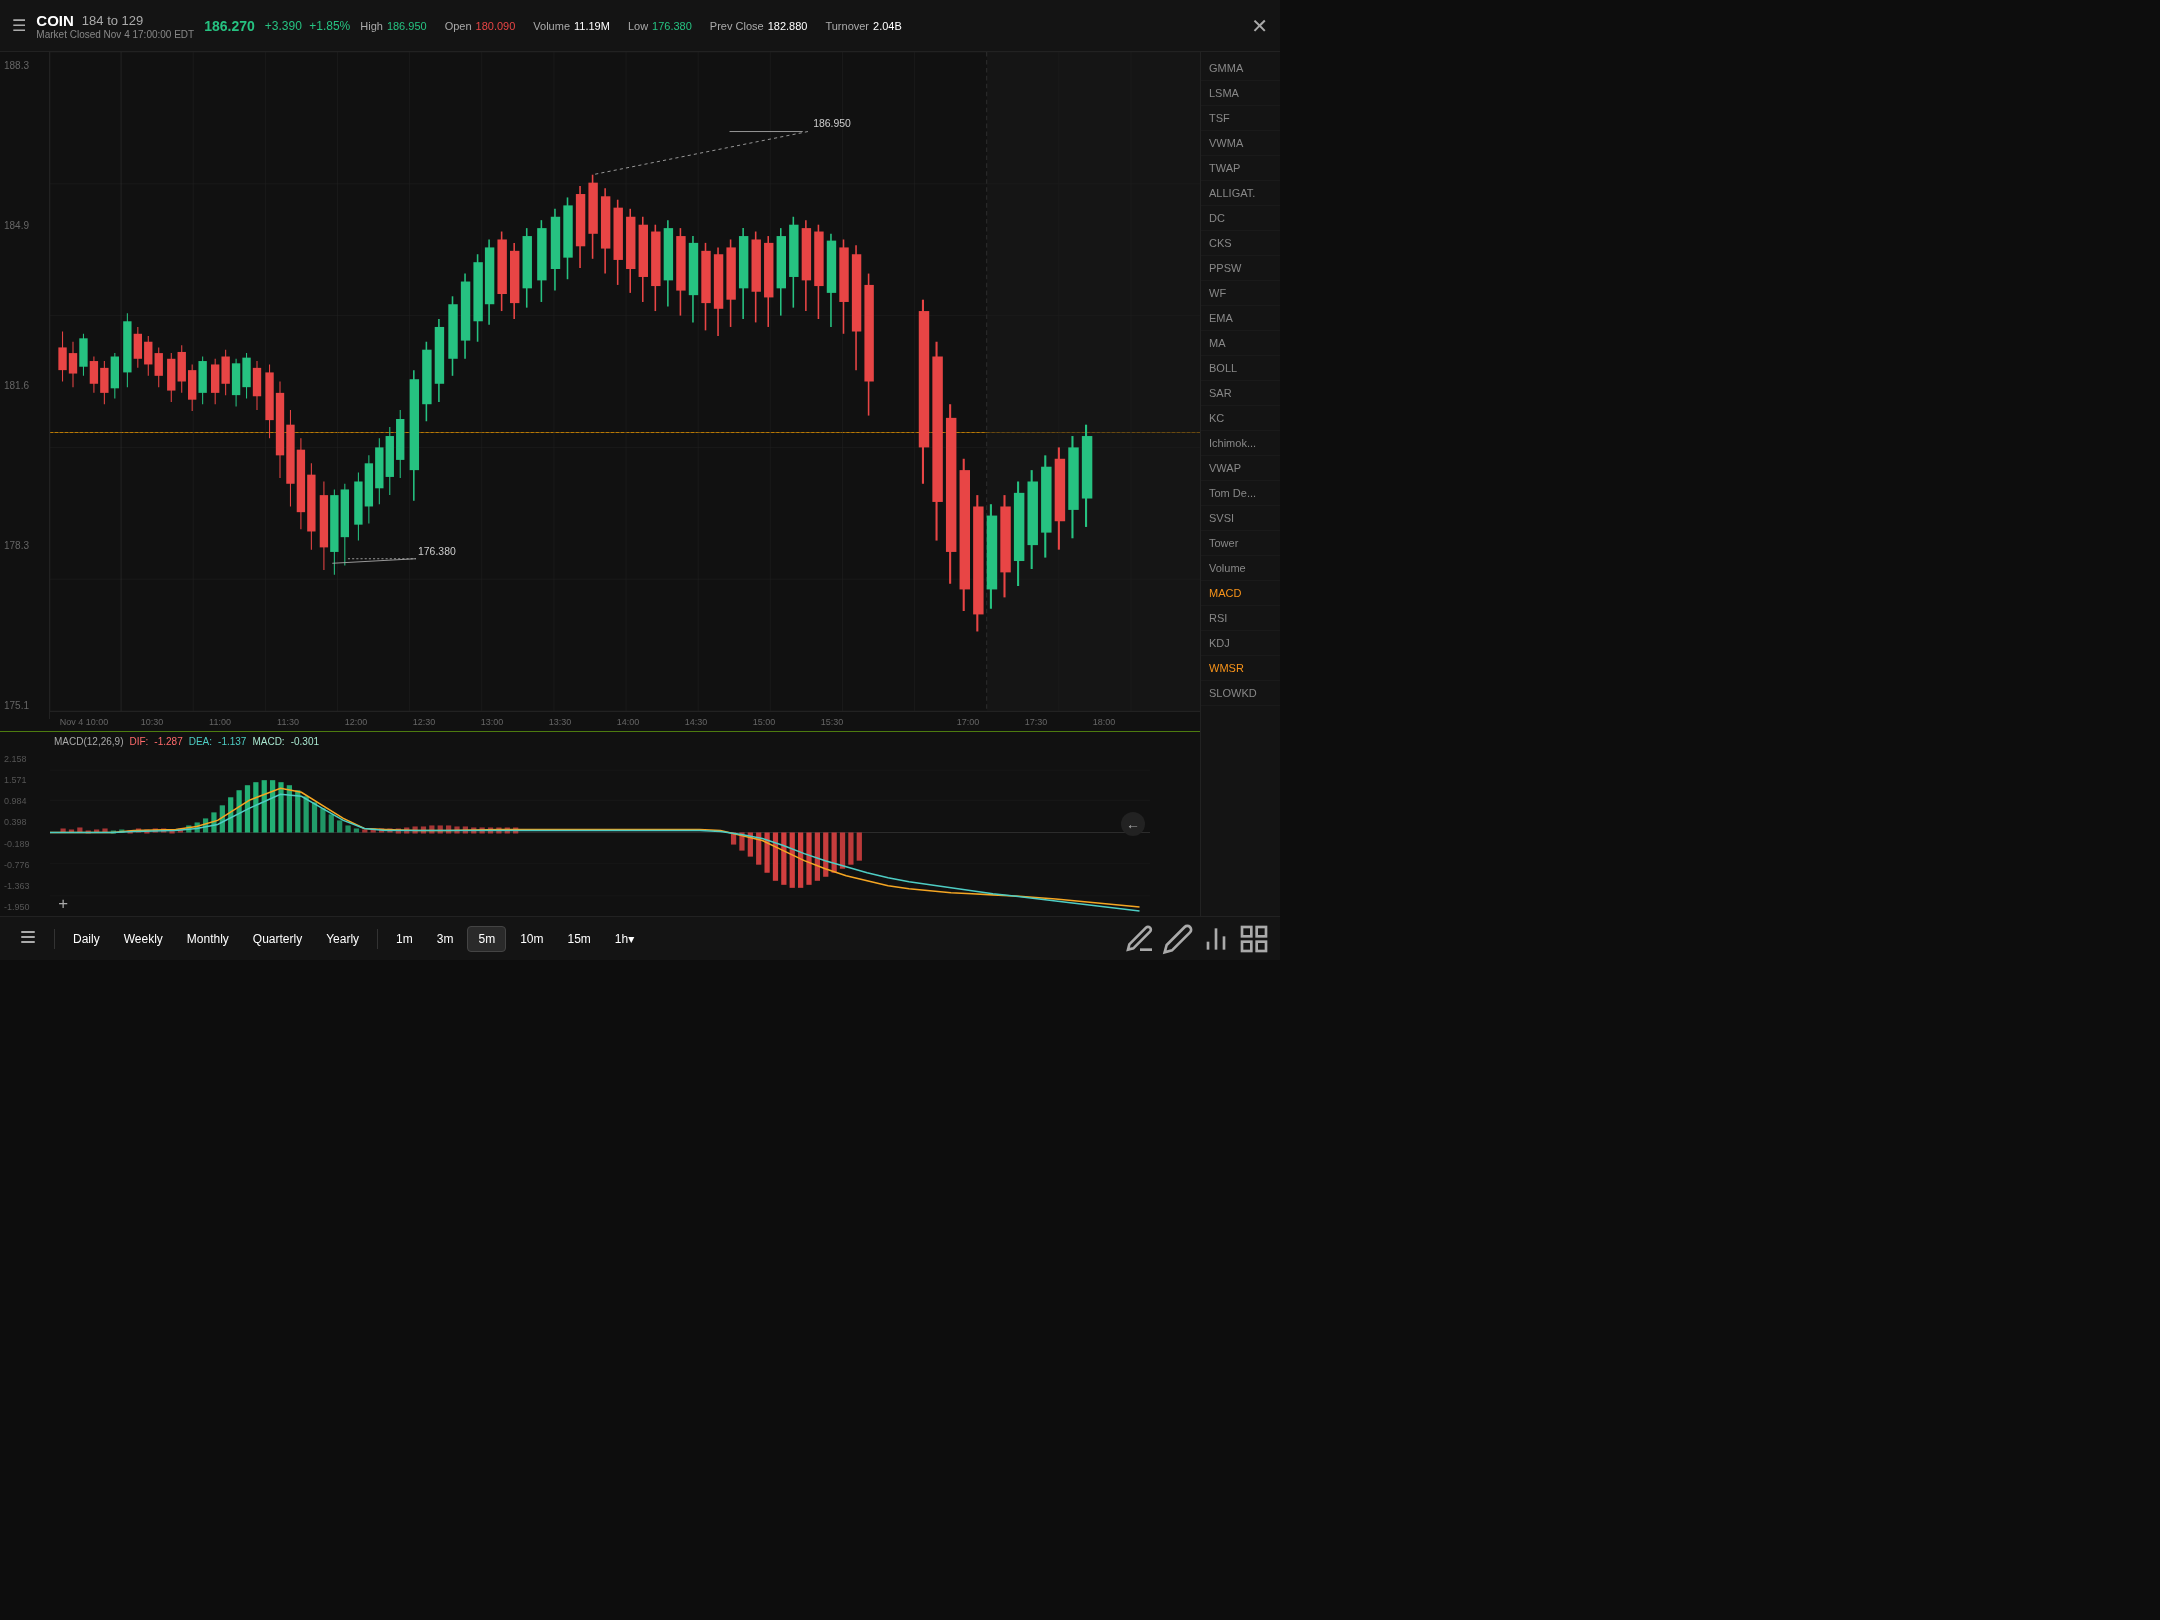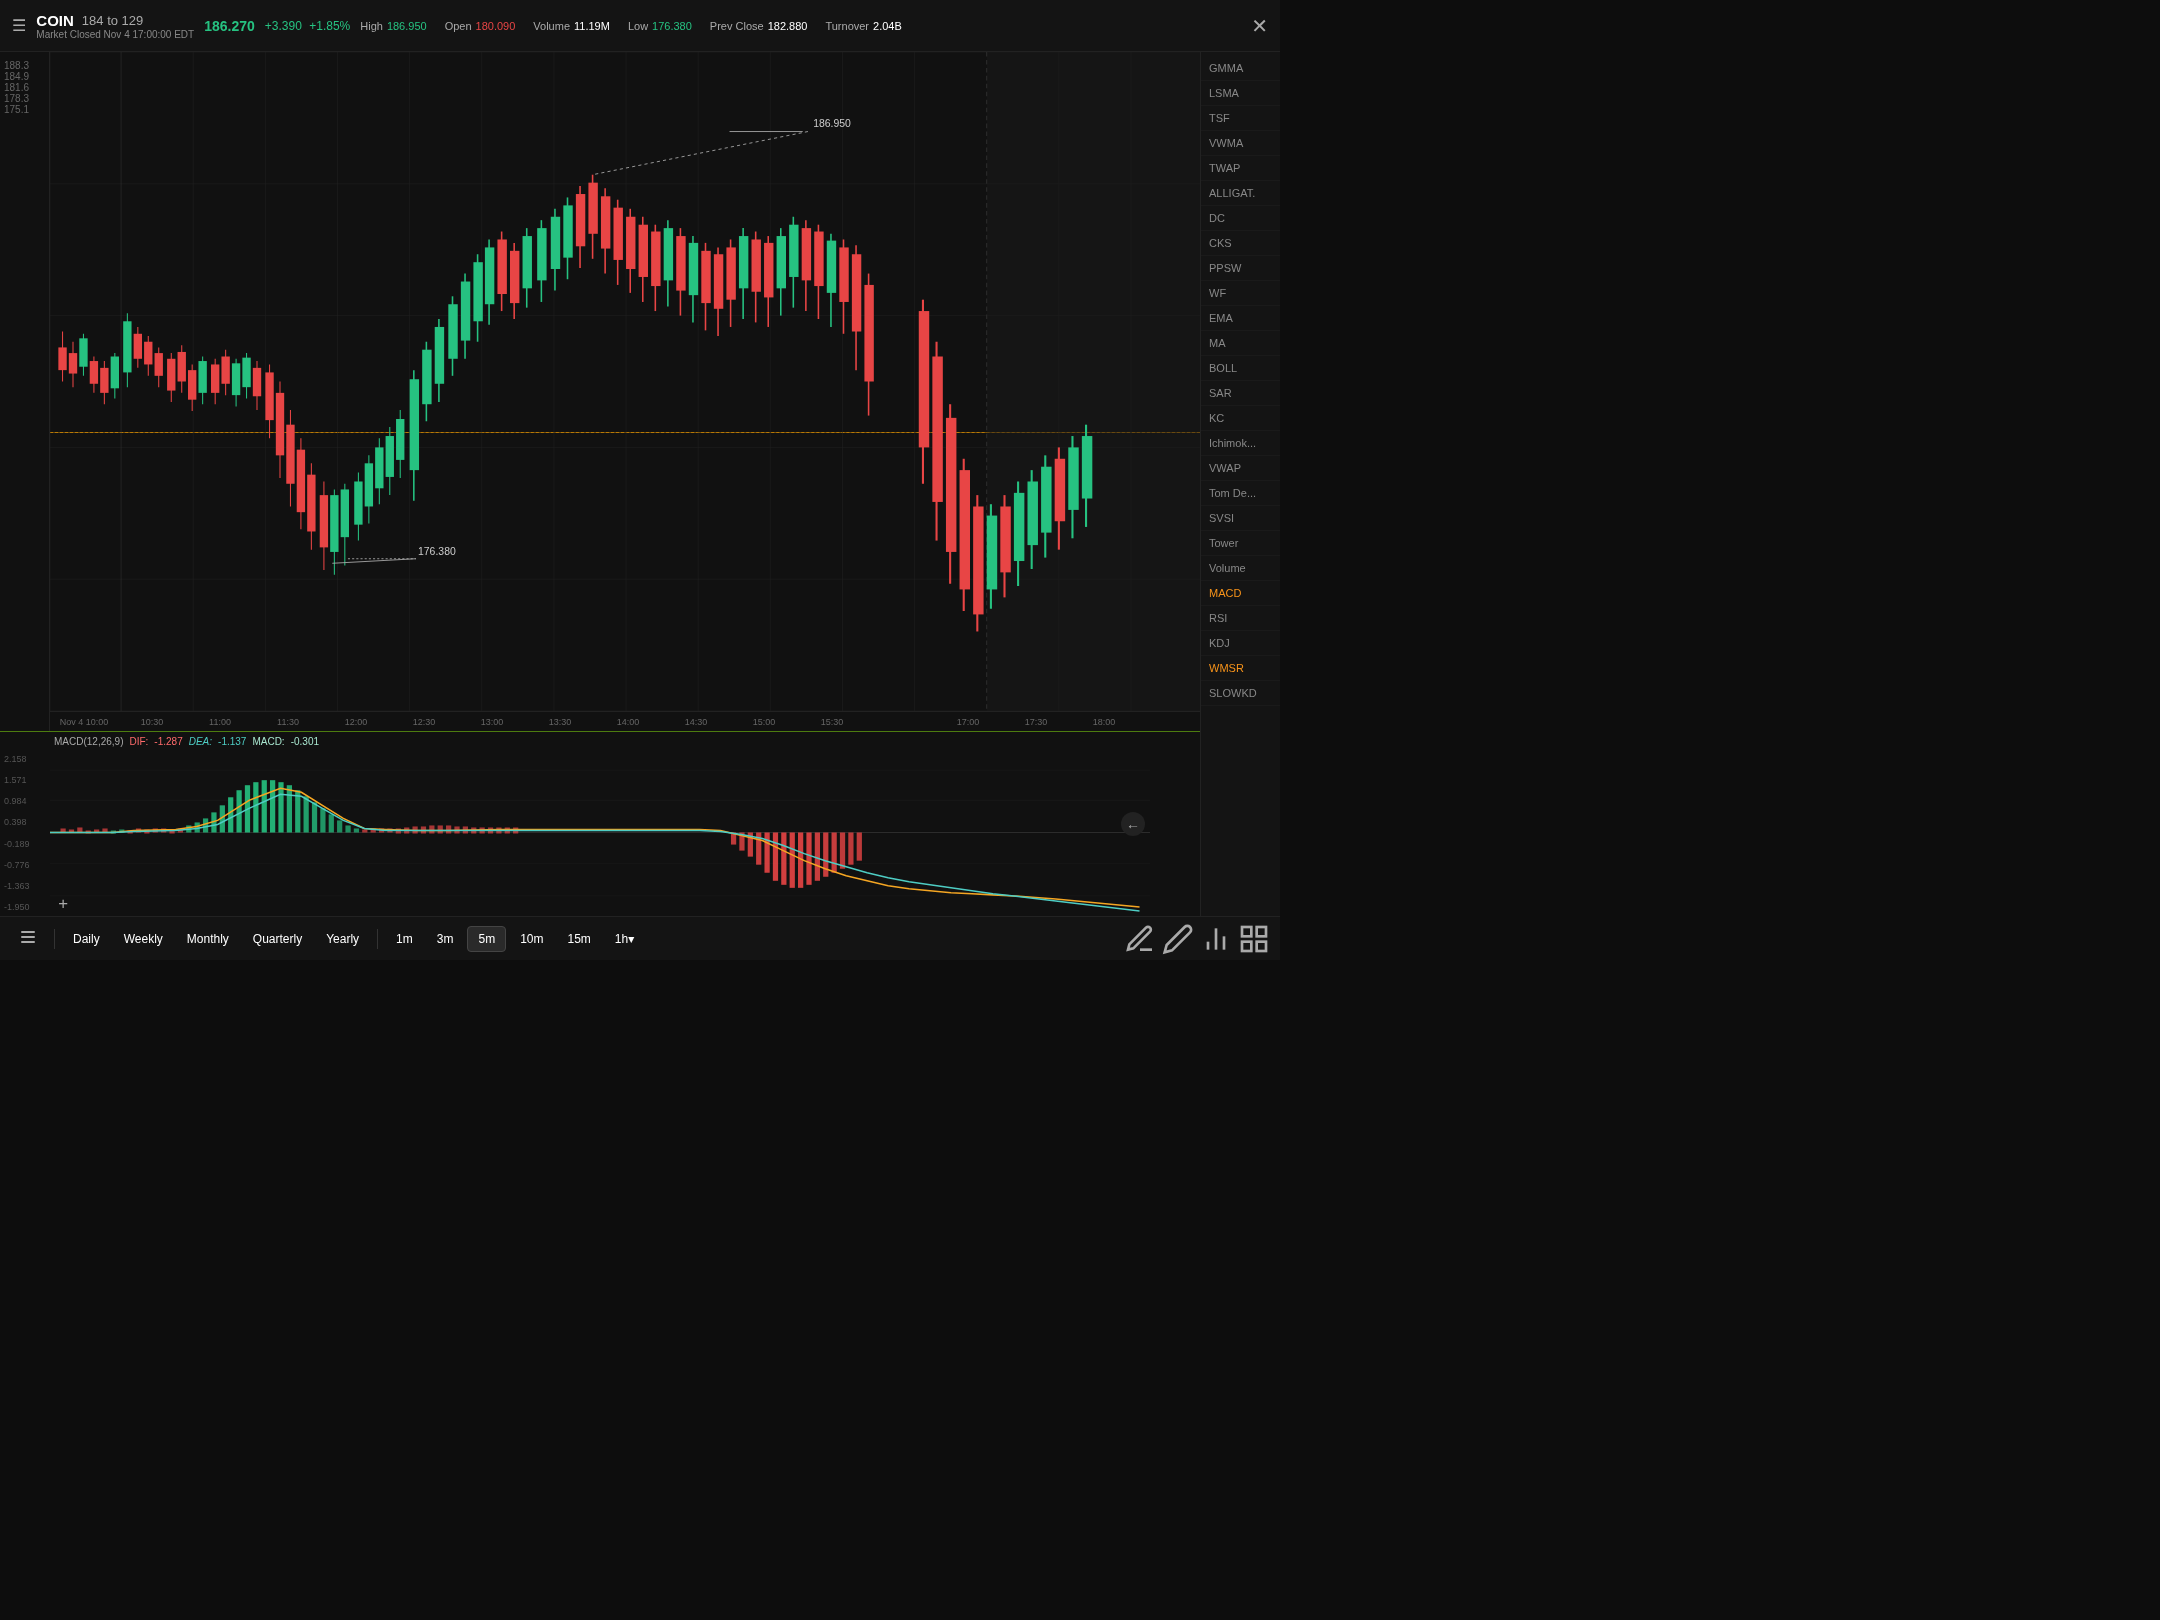--- a/index.html
+++ b/index.html
@@ -54,28 +54,29 @@
       position: relative;
       overflow: hidden;
     }
 
     
     .price-axis {
       width: 50px;
       background: #111;
       display: flex;
       flex-direction: column;
+      justify-content: space-between;
       padding: 8px 4px;
       font-size: 10px;
       color: #666;
       border-right: 1px solid #222;
       position: absolute;
       left: 0;
       top: 0;
-      bottom: 0;
+      bottom: 12px;
     }
 
     
     .candle-chart {
       flex: 1;
       position: relative;
       background: #111;
       overflow: hidden;
     }
 
@@ -508,21 +509,21 @@
         <span style="width:68px;text-align:center">17:30</span>
         <span style="width:68px;text-align:center">18:00</span>
       </div>
     </div>
 
     <div class="macd-panel">
       <div class="macd-header">
         <span style="color:#aaa;">MACD(12,26,9)</span>
         <span style="color:#ff6b6b;">DIF:</span>
         <span style="color:#ff6b6b;">-1.287</span>
-        <span style="color:#4ecdc4;font-style:italic;">DEA:</span>
+        <span style="color:#4ecdc4;">DEA:</span>
         <span style="color:#4ecdc4;">-1.137</span>
         <span style="color:#a8e6cf;">MACD:</span>
         <span style="color:#a8e6cf;">-0.301</span>
       </div>
 
       <div style="position:absolute;left:50px;right:50px;top:18px;bottom:0;">
         <svg viewBox="0 0 1050 165" preserveAspectRatio="none">
 
           <line x1="0" y1="82" x2="1050" y2="82" stroke="#333" stroke-width="0.8"></line>
 

